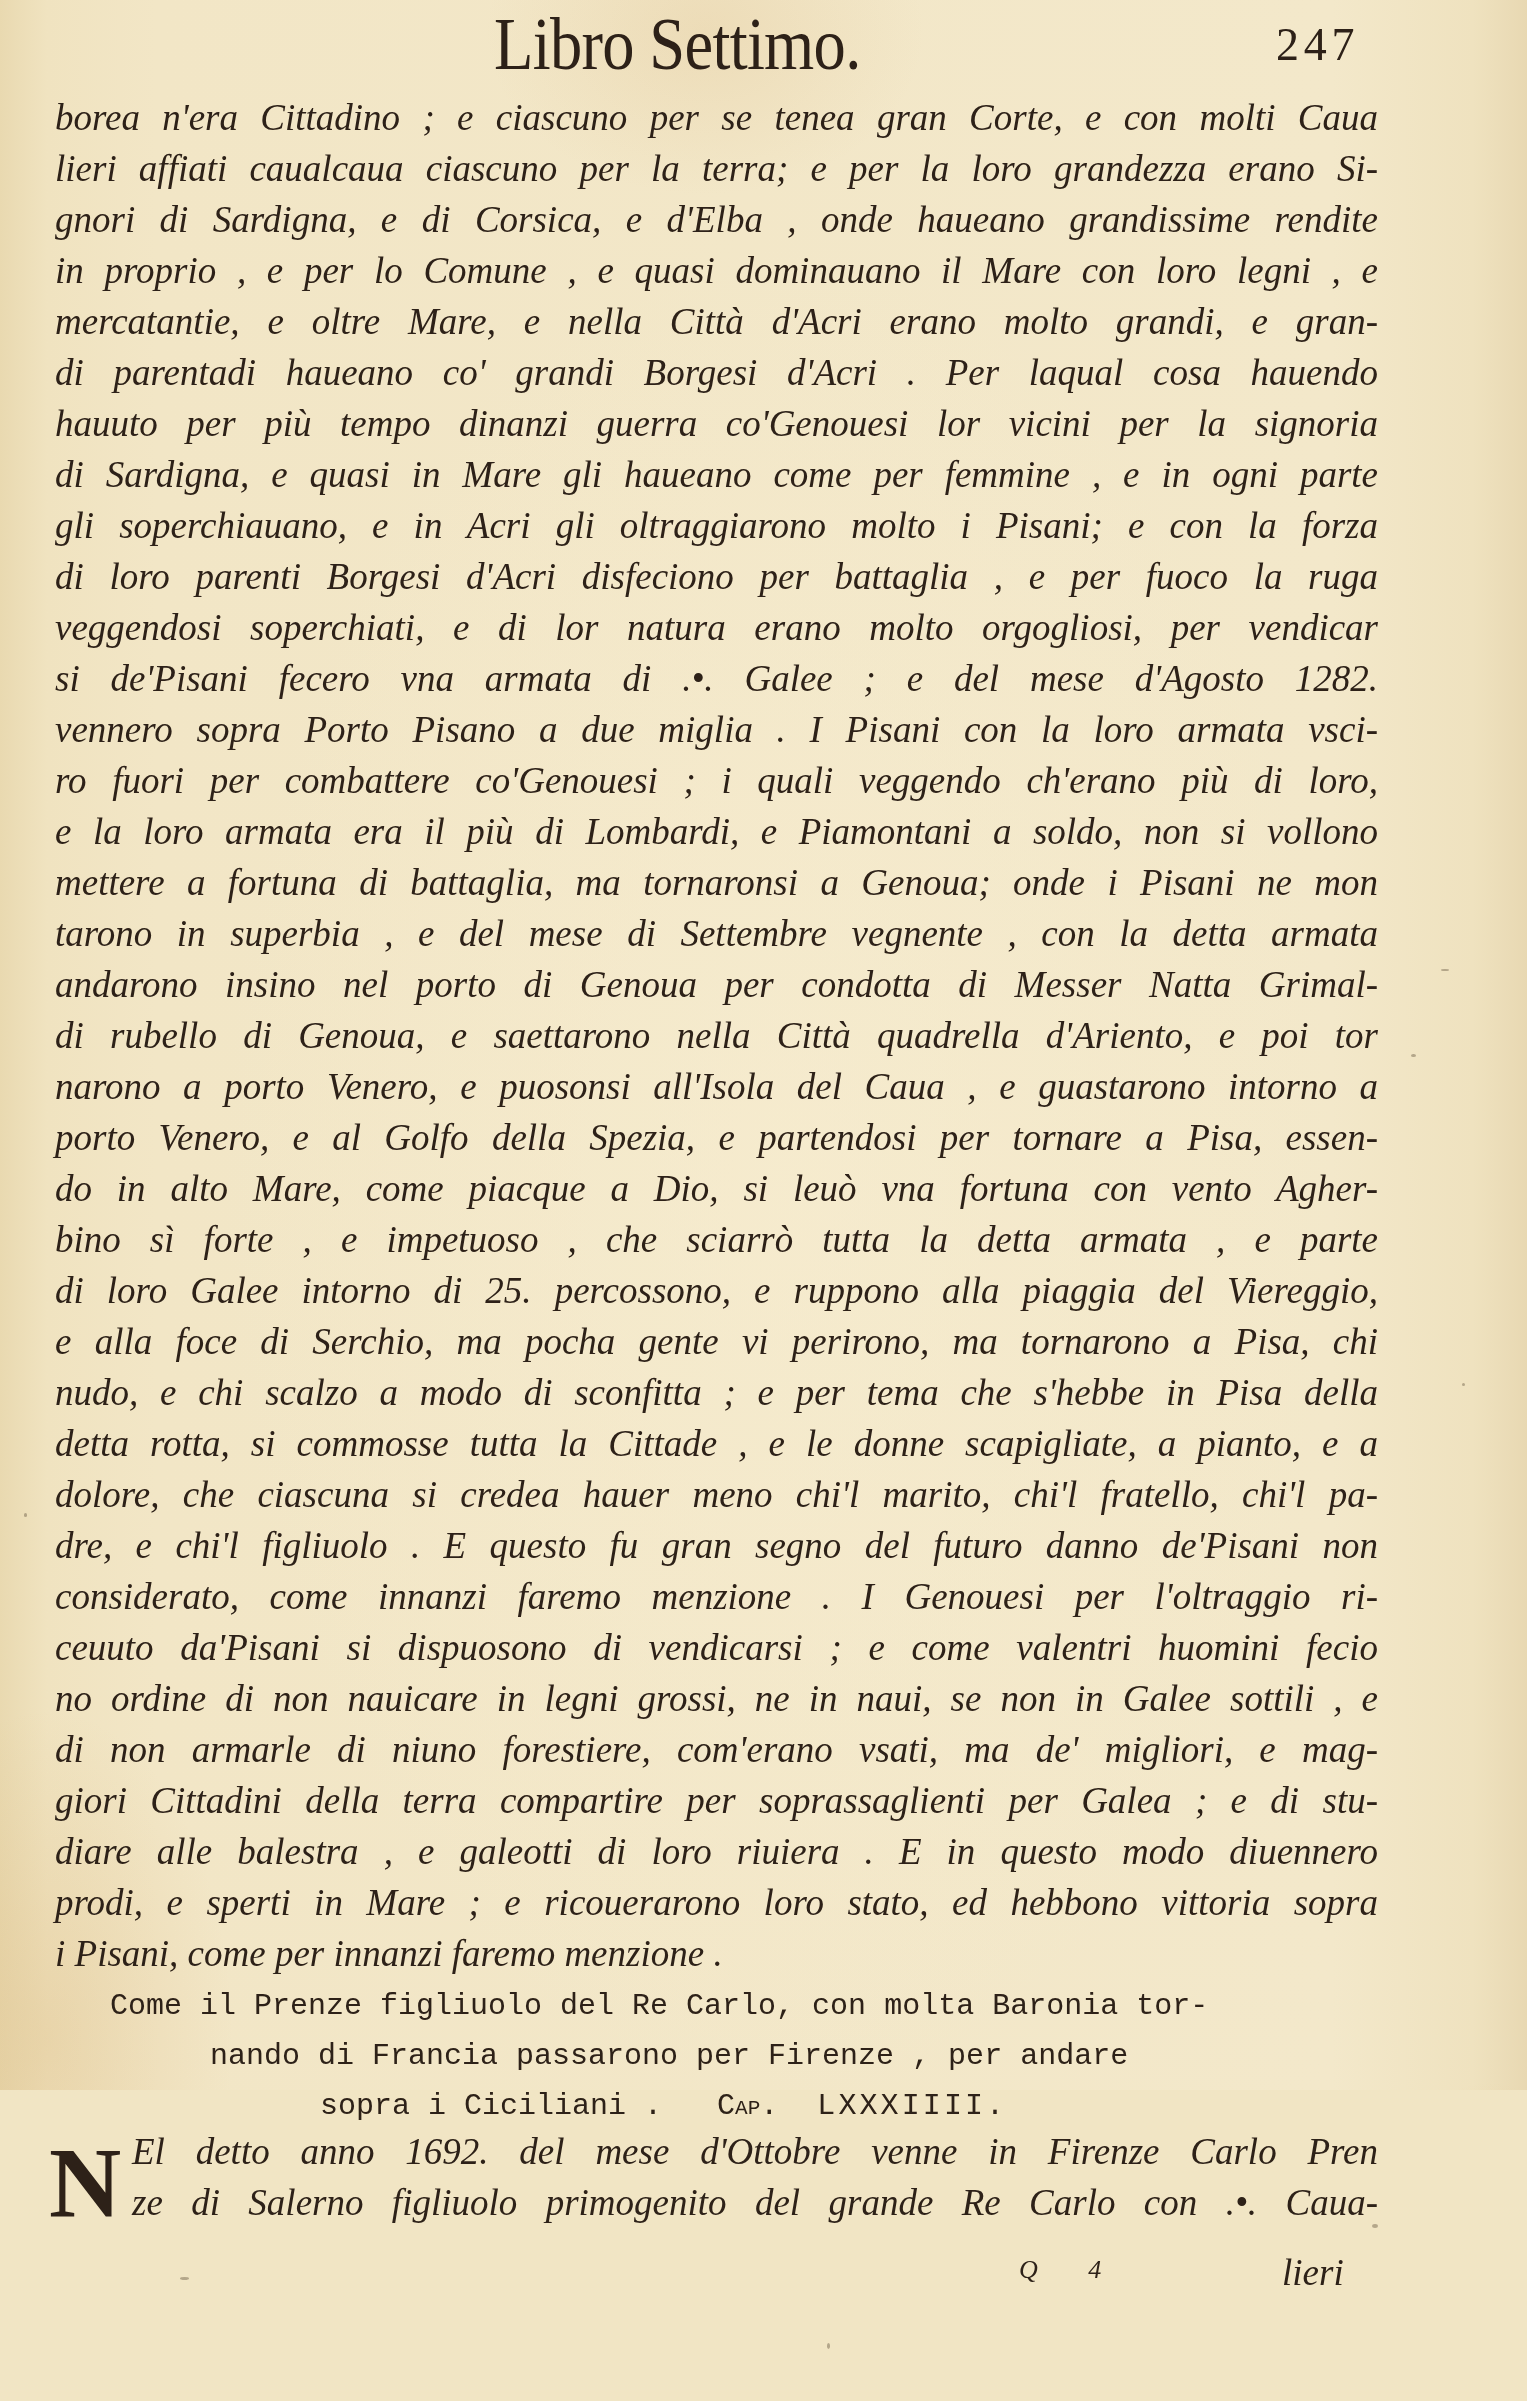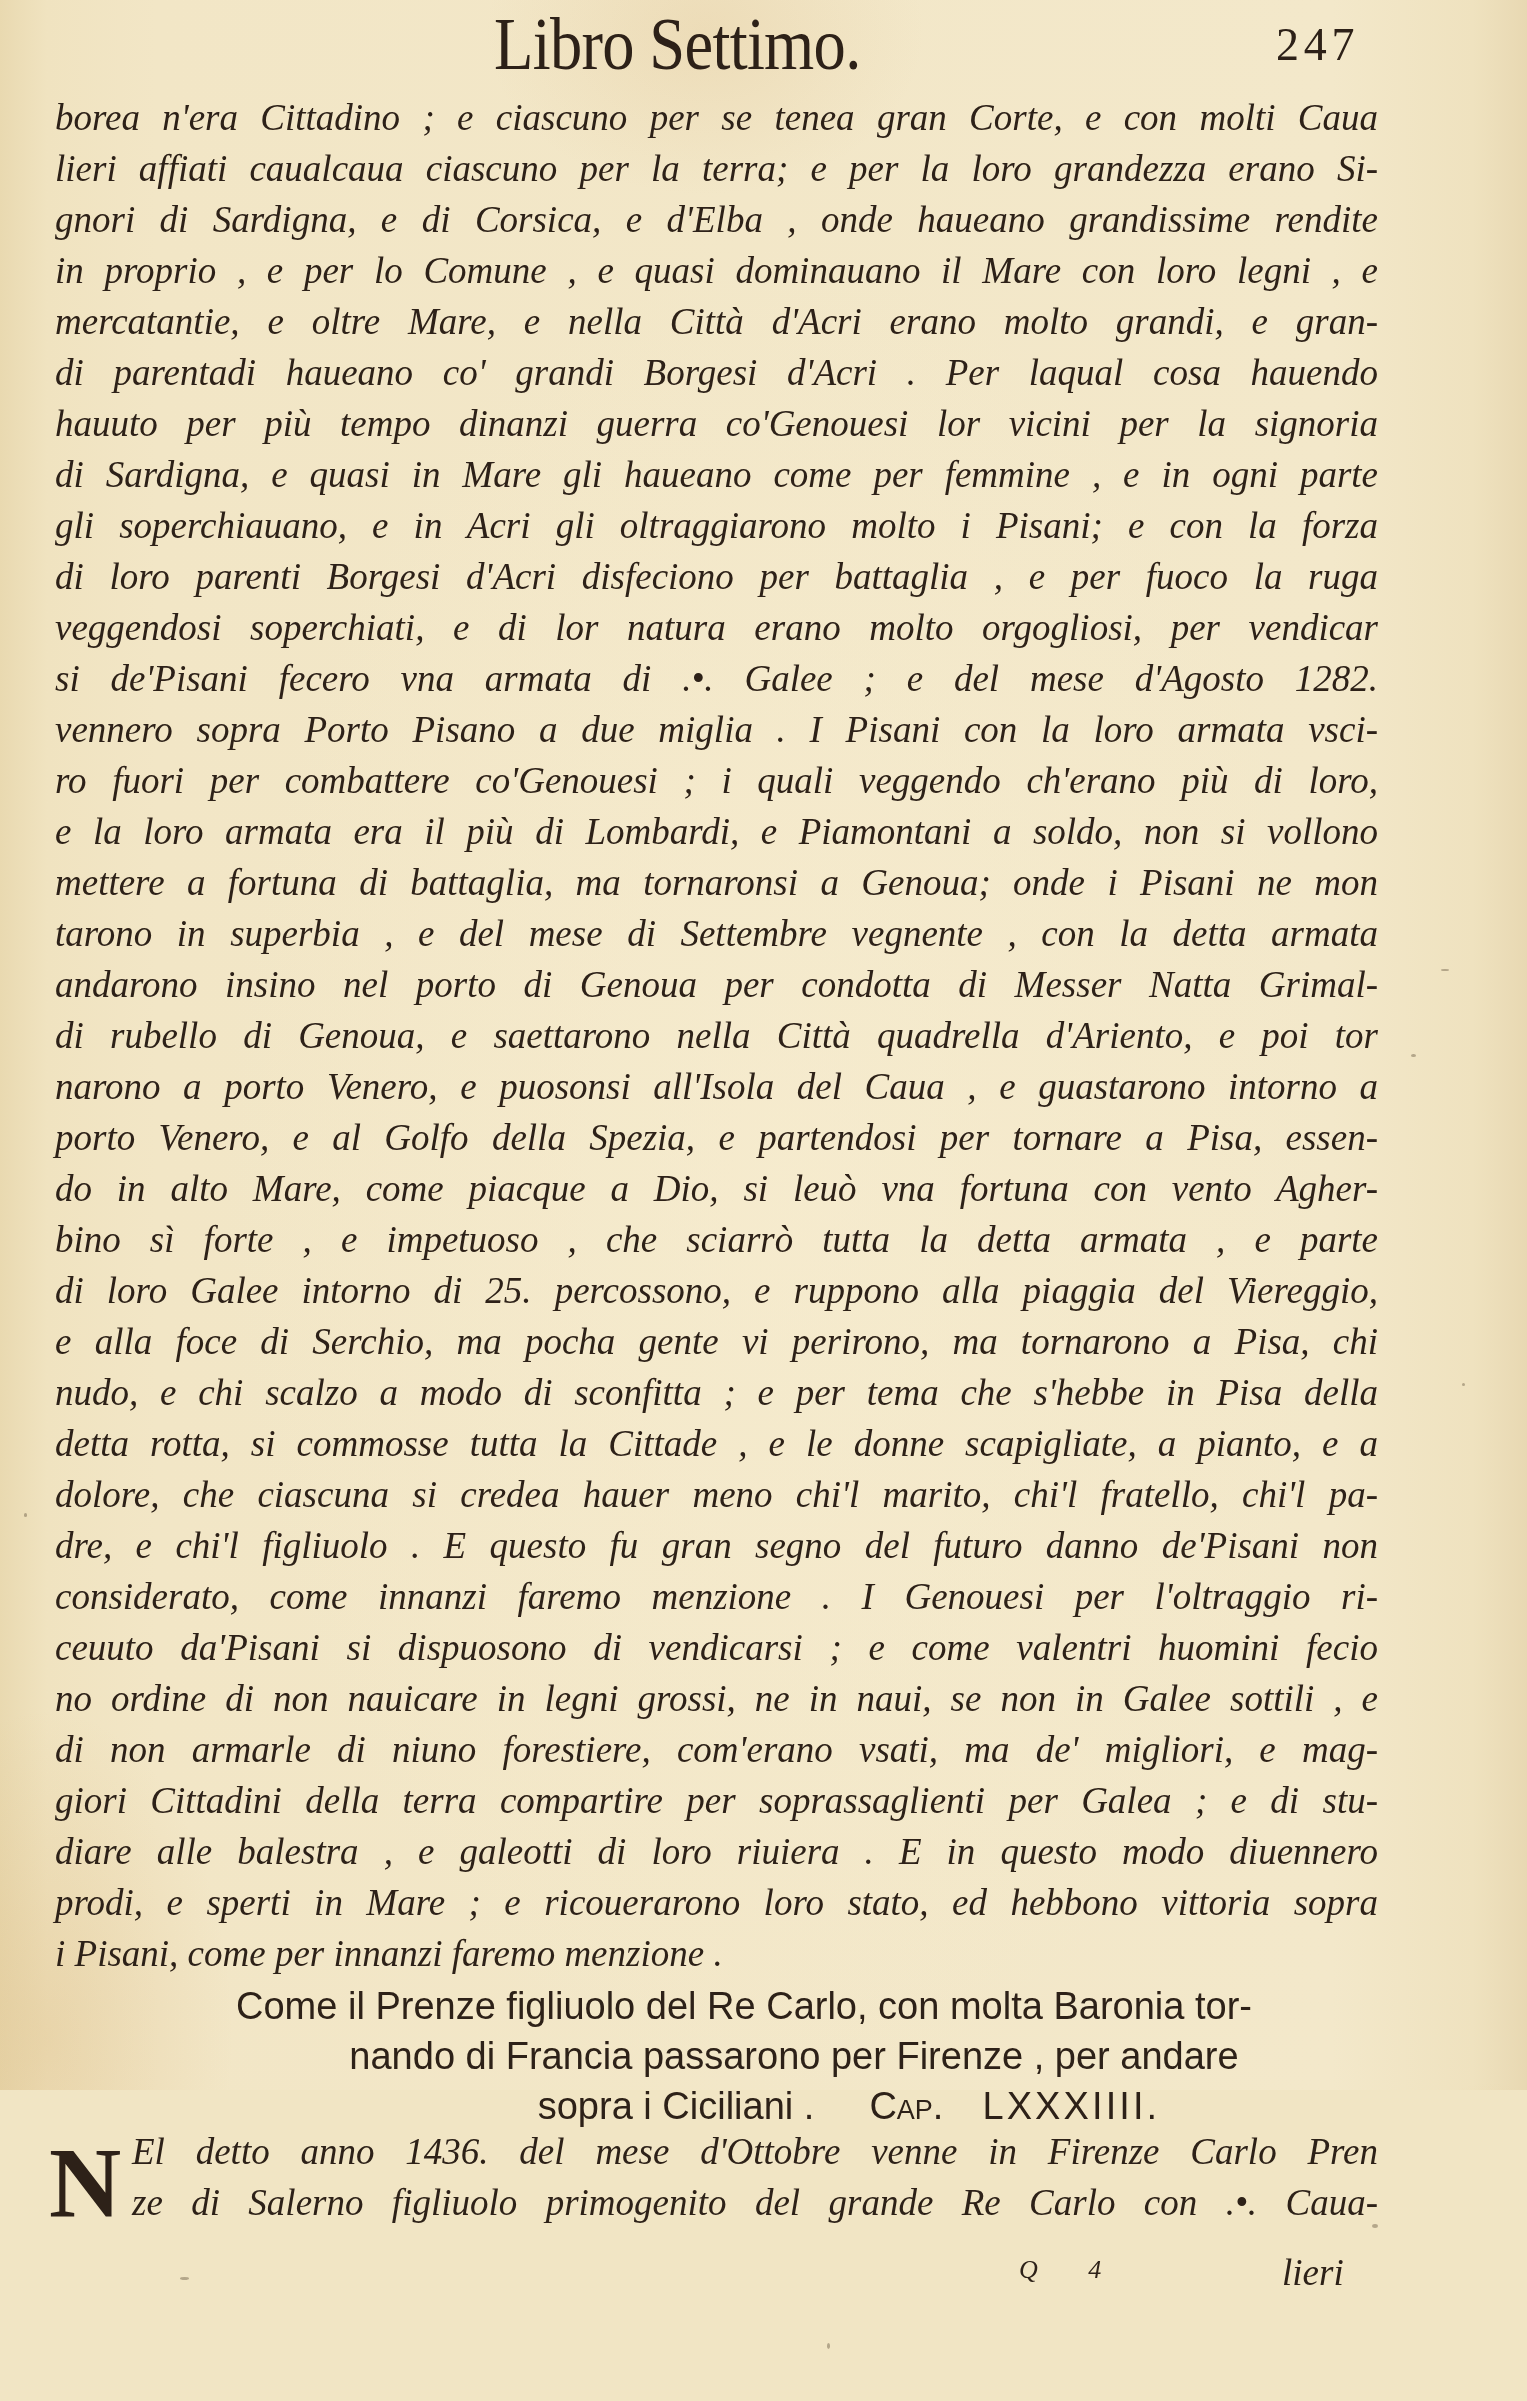--- a/index.html
+++ b/index.html
@@ -34,22 +34,22 @@
     font-family: "Liberation Serif", "DejaVu Serif", serif;
     font-style: italic; font-size: 37px; line-height: 51px;
   }
   .line {
     display: block; white-space: nowrap; text-align: justify;
     text-align-last: justify; height: 51px; overflow: visible;
   }
   .line.last { text-align-last: left; }
   .chapter-heading {
     position: absolute; left: 55px; top: 1981px; width: 1323px;
-    font-family: Liberation Sans, sans-serif;
-    font-style: normal; font-size: 38px; line-height: 50px; text-align: center;
+    font-family: Liberation Mono, monospace;
+    font-style: normal; font-size: 30px; line-height: 50px;
   }
   .chapter-heading .h1 { display:block; padding-left: 55px; white-space: nowrap; }
   .chapter-heading .h2 { display:block; padding-left: 155px; white-space: nowrap; }
   .chapter-heading .h3 { display:block; padding-left: 265px; white-space: nowrap; }
   .cap-label { font-variant: small-caps; margin-left: 55px; }
   .cap-num { margin-left: 39px; letter-spacing: 3.1px; }
   .drop-cap {
     position: absolute; left: 49px; top: 2133px;
     font-family: "Liberation Serif", "DejaVu Serif", serif;
     font-size: 100px; line-height: 1; font-weight: bold;
@@ -133,20 +133,20 @@
 
   <div class="chapter-heading ink">
     <span class="h1">Come il Prenze figliuolo del Re Carlo, con molta Baronia tor-</span>
     <span class="h2">nando di Francia passarono per Firenze , per andare</span>
     <span class="h3"><span>sopra i Ciciliani .</span><span class="cap-label">Cap.</span><span class="cap-num">LXXXIIII.</span></span>
   </div>
 
   <div class="drop-cap ink">N</div>
 
   <div class="opening ink">
-    <span class="line">El detto anno 1436. del mese d'Ottobre venne in Firenze Carlo Pren</span>
+    <span class="line">El detto anno 1692. del mese d'Ottobre venne in Firenze Carlo Pren</span>
     <span class="line">ze di Salerno figliuolo primogenito del grande Re Carlo con .•. Caua-</span>
   </div>
 
   <div class="signature ink">Q 4</div>
   <div class="catchword ink">lieri</div>
 </div>
 
 
 </body></html>

